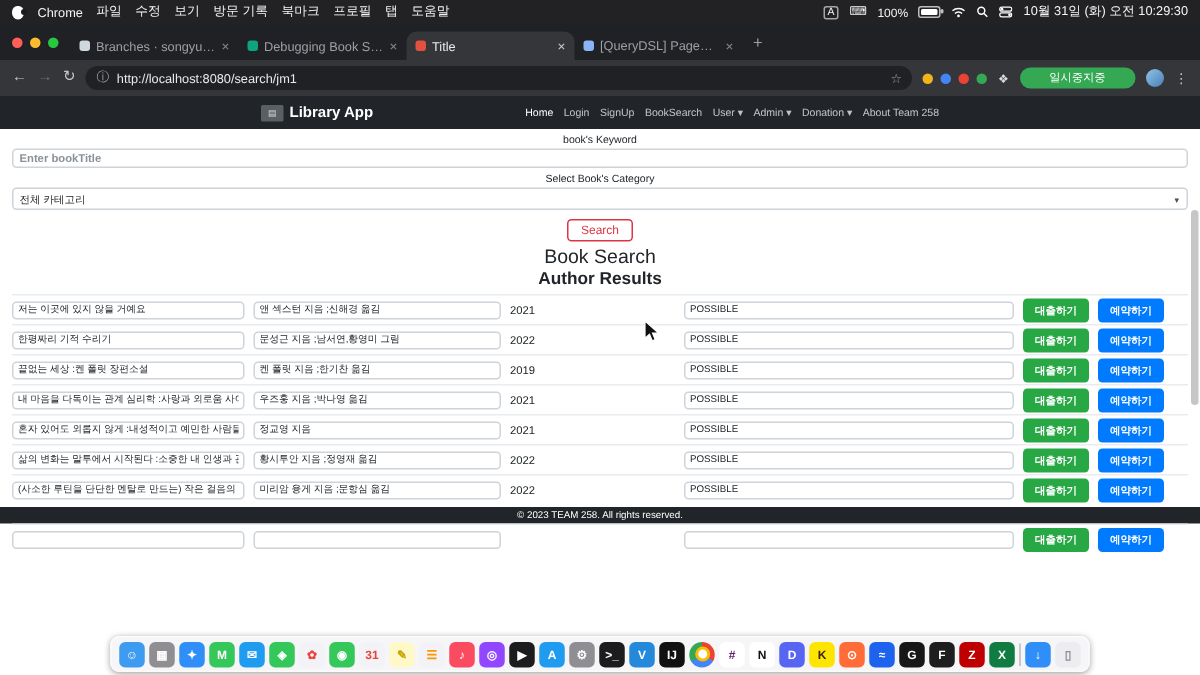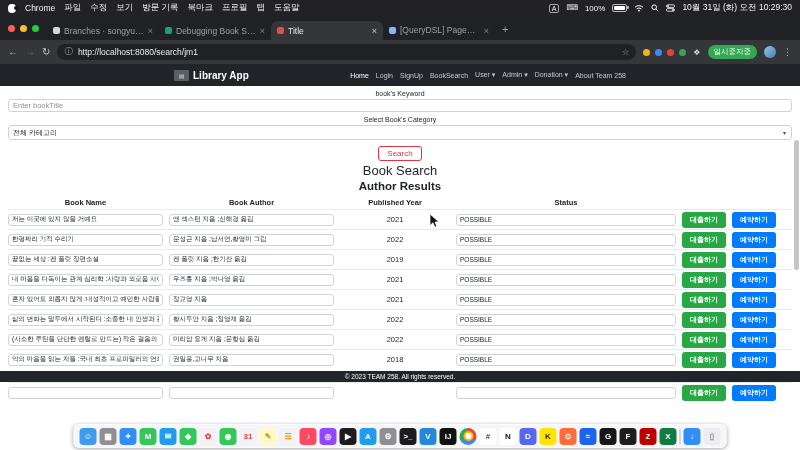--- a/index.html
+++ b/index.html
@@ -43,21 +43,21 @@
   .nav-ic{color:#c3c7cc;font-size:10px;line-height:1;}
   .nav-ic.dim{color:#6e7175;}
   .addressbar{flex:1;height:16px;background:#202124;border-radius:8px;display:flex;align-items:center;
               padding:0 7px;gap:5px;color:#9aa0a6;min-width:0;}
   .info-ic{font-size:8.5px;}
   .url{color:#e8eaed;font-size:8.5px;white-space:nowrap;overflow:hidden;flex:1;}
   .star{font-size:8.5px;}
   .ext-row{display:flex;align-items:center;gap:5px;}
   .ext-dot{width:7px;height:7px;border-radius:50%;}
   .puzzle{color:#dadce0;font-size:8px;}
-  .pill{background:#34a853;color:#fff;font-size:7.5px;padding:2px 6px;border-radius:8px;white-space:nowrap;}
+  .pill{background:#34a853;color:#fff;font-size:7.5px;padding:2px 20px;border-radius:8px;white-space:nowrap;}
   .avatar{width:12px;height:12px;border-radius:50%;background:linear-gradient(135deg,#8ec5e8,#4a7fb5);}
   .kebab{color:#c3c7cc;font-size:9px;}
 
   
   .page{position:absolute;top:64px;left:0;right:0;bottom:0;background:#fff;z-index:1;}
   .site-nav{height:22px;background:#212529;display:flex;align-items:center;}
   .site-nav-inner{width:452px;margin:0 auto;display:flex;align-items:center;}
   .brand-logo{width:15px;height:11px;background:#5a5f63;color:#cfd4d8;font-size:6px;display:flex;
               align-items:center;justify-content:center;margin-right:4px;border-radius:1px;flex:none;}
   .brand{color:#fff;font-size:10px;font-weight:bold;white-space:nowrap;}
@@ -65,39 +65,39 @@
   .nav-link{color:rgba(255,255,255,.72);font-size:7px;text-decoration:none;white-space:nowrap;cursor:pointer;}
   .nav-link.active{color:#fff;}
 
   .hero{height:50px;background:#7d7f80;display:flex;align-items:center;justify-content:center;gap:45px;}
   .hero-title{color:#fff;font-size:16px;font-weight:bold;}
   .hero-sub{color:#fff;font-size:7px;margin-top:8px;}
 
   .form-label{text-align:center;font-size:7px;color:#212529;margin:4px 0 2px;}
   .text-input{display:block;width:calc(100% - 16px);margin:0 8px;height:13px;border:1px solid #ced4da;
               border-radius:3px;font-size:7.5px;padding:0 4px;color:#212529;box-sizing:border-box;
-              font-family:"Liberation Sans",sans-serif;}
+              font-family:"Liberation Sans",sans-serif;font-weight:bold;}
   .text-input::placeholder{color:#8a9199;}
   .select{position:relative;margin:0 8px;height:13px;border:1px solid #ced4da;border-radius:3px;
           font-size:7px;display:flex;align-items:center;padding:0 4px;color:#212529;cursor:pointer;}
   .select .caret{position:absolute;right:5px;font-size:6px;color:#495057;}
   .search-btn{display:block;margin:6px auto 2px;background:#fff;color:#dc3545;border:1px solid #dc3545;
               border-radius:3px;font-size:8px;padding:2px 8px;font-family:"Liberation Sans",sans-serif;cursor:pointer;}
   .h-book-search{text-align:center;font-size:13px;font-weight:normal;margin:2px 0 0;color:#212529;}
   .h-results{text-align:center;font-size:11.5px;font-weight:bold;margin:2px 0 4px;color:#212529;}
 
   .grid-row{display:grid;grid-template-columns:155px 165px 110px 220px 44px 44px;gap:6px;
             align-items:center;margin:0 8px;}
   .thead{height:13px;}
   .thead span{font-size:7.5px;font-weight:bold;text-align:center;color:#212529;white-space:nowrap;}
   .trow{height:19px;border-top:1px solid #e9ecef;}
   .cell-input{height:12px;border:1px solid #ced4da;border-radius:3px;font-size:6.5px;padding:0 3px;
               color:#212529;width:100%;box-sizing:border-box;background:#fff;
               font-family:"Liberation Sans",sans-serif;white-space:nowrap;overflow:hidden;}
-  .cell-year{font-size:7.5px;text-align:center;color:#212529;}
+  .cell-year{font-size:7.5px;color:#212529;}
   .btn{font-size:7px;font-weight:bold;color:#fff;border:none;border-radius:3px;padding:3px 4px;
        white-space:nowrap;font-family:"Liberation Sans",sans-serif;cursor:pointer;}
   .btn-borrow{background:#28a745;}
   .btn-reserve{background:#007bff;}
 
   .site-footer{margin-top:2px;background:#212529;color:#fff;font-size:6.5px;text-align:center;padding:2px 0;}
 
   
   .scroll-thumb{position:absolute;right:1px;top:140px;width:5px;height:130px;background:#c6c6c6;border-radius:3px;z-index:30;}
 
@@ -235,28 +235,20 @@
     <div class="form-label">Select Book's Category</div>
     <div class="select">
       <span>전체 카테고리</span>
       <span class="caret">▾</span>
     </div>
     <button class="search-btn">Search</button>
 
     <div class="h-book-search">Book Search</div>
     <div class="h-results">Author Results</div>
 
-    <div class="grid-row thead">
-      <span>Book Name</span>
-      <span>Book Author</span>
-      <span>Published Year</span>
-      <span>Status</span>
-      <span></span>
-        <span></span>
-    </div>
 
     <div>
         <div class="grid-row trow">
       <input class="cell-input" readonly="" value="저는 이곳에 있지 않을 거예요" style="">
       <input class="cell-input" readonly="" value="앤 섹스턴 지음 ;신해경 옮김" style="">
       <span class="cell-year">2021</span>
       <input class="cell-input" readonly="" value="POSSIBLE" style="">
       <button class="btn btn-borrow">대출하기</button>
       <button class="btn btn-reserve">예약하기</button>
     </div>
@@ -297,28 +289,20 @@
       <input class="cell-input" readonly="" value="황시투안 지음 ;정영재 옮김" style="">
       <span class="cell-year">2022</span>
       <input class="cell-input" readonly="" value="POSSIBLE" style="">
       <button class="btn btn-borrow">대출하기</button>
       <button class="btn btn-reserve">예약하기</button>
     </div>
         <div class="grid-row trow">
       <input class="cell-input" readonly="" value="(사소한 루틴을 단단한 멘탈로 만드는) 작은 걸음의 힘" style="">
       <input class="cell-input" readonly="" value="미리암 융게 지음 ;문항심 옮김" style="">
       <span class="cell-year">2022</span>
-      <input class="cell-input" readonly="" value="POSSIBLE" style="">
-      <button class="btn btn-borrow">대출하기</button>
-      <button class="btn btn-reserve">예약하기</button>
-    </div>
-        <div class="grid-row trow">
-      <input class="cell-input" readonly="" value="악의 마음을 읽는 자들 :국내 최초 프로파일러의 연쇄살인 추적기" style="">
-      <input class="cell-input" readonly="" value="권일용,고나무 지음" style="">
-      <span class="cell-year">2018</span>
       <input class="cell-input" readonly="" value="POSSIBLE" style="">
       <button class="btn btn-borrow">대출하기</button>
       <button class="btn btn-reserve">예약하기</button>
     </div>
       </div>
 
     <div class="site-footer">© 2023 TEAM 258. All rights reserved.</div>
 
     <div class="grid-row trow">
       <input class="cell-input" readonly="" value="" style="">

